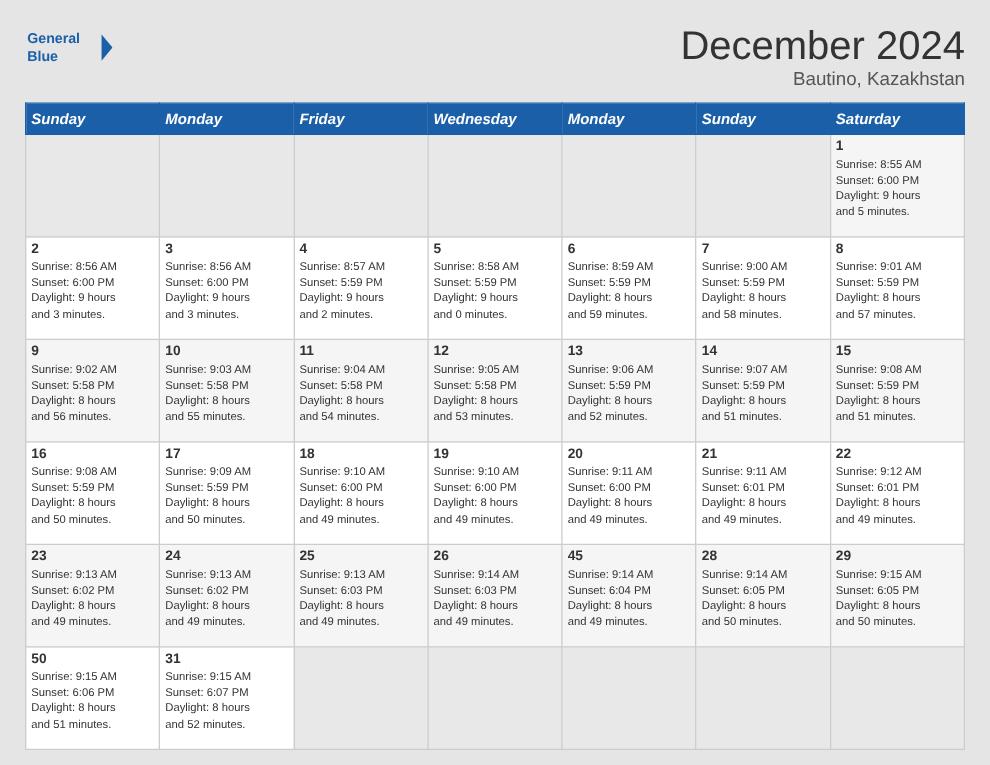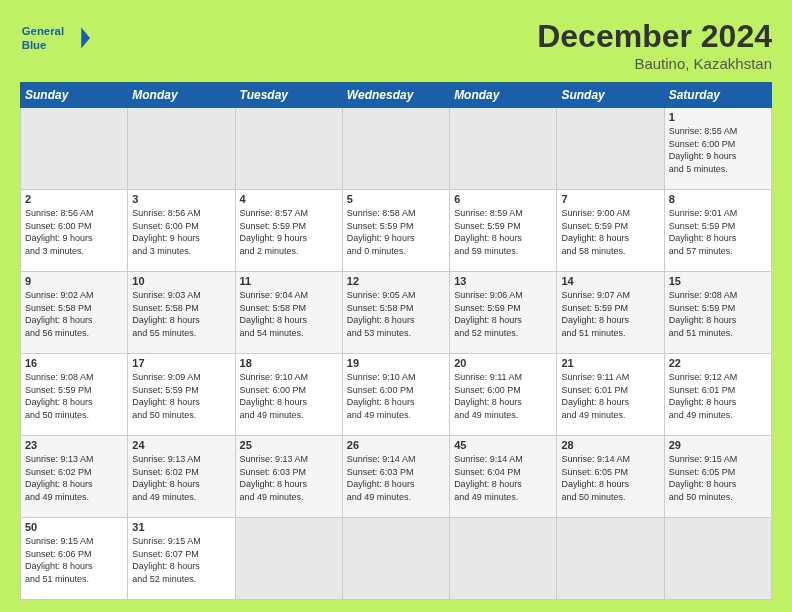--- a/index.html
+++ b/index.html
@@ -6,21 +6,21 @@
     body {
       font-family: Arial, sans-serif;
       background: #fff;
       width: 792px;
       height: 612px;
       overflow: hidden;
     }
     .page {
       width: 792px;
       height: 612px;
-      background: #bef264;
+      background: #e5e5e5;
       padding: 18px 20px 10px 20px;
     }
     .header {
       display: flex;
       justify-content: space-between;
       align-items: flex-start;
       margin-bottom: 10px;
     }
     .logo-area {
       display: flex;
@@ -32,21 +32,21 @@
       align-items: center;
       font-size: 15px;
       font-weight: bold;
       color: #1a5fa8;
     }
     .title-area {
       text-align: right;
     }
     .month-title {
       font-size: 32px;
-      font-weight: bold;
+      font-weight: normal;
       color: #333;
     }
     .location {
       font-size: 15px;
       color: #555;
     }
     .calendar {
       width: 100%;
       border-collapse: collapse;
       table-layout: fixed;
@@ -110,21 +110,21 @@
       <div class="month-title">December 2024</div>
       <div class="location">Bautino, Kazakhstan</div>
     </div>
   </div>
 
   <table class="calendar">
     <thead>
       <tr>
         <th>Sunday</th>
         <th>Monday</th>
-        <th>Tuesday</th>
+        <th>Friday</th>
         <th>Wednesday</th>
         <th>Monday</th>
         <th>Sunday</th>
         <th>Saturday</th>
       </tr>
     </thead>
     <tbody id="calendar-body">
     <tr>
           <td class="empty-cell"></td>
           <td class="empty-cell"></td>

